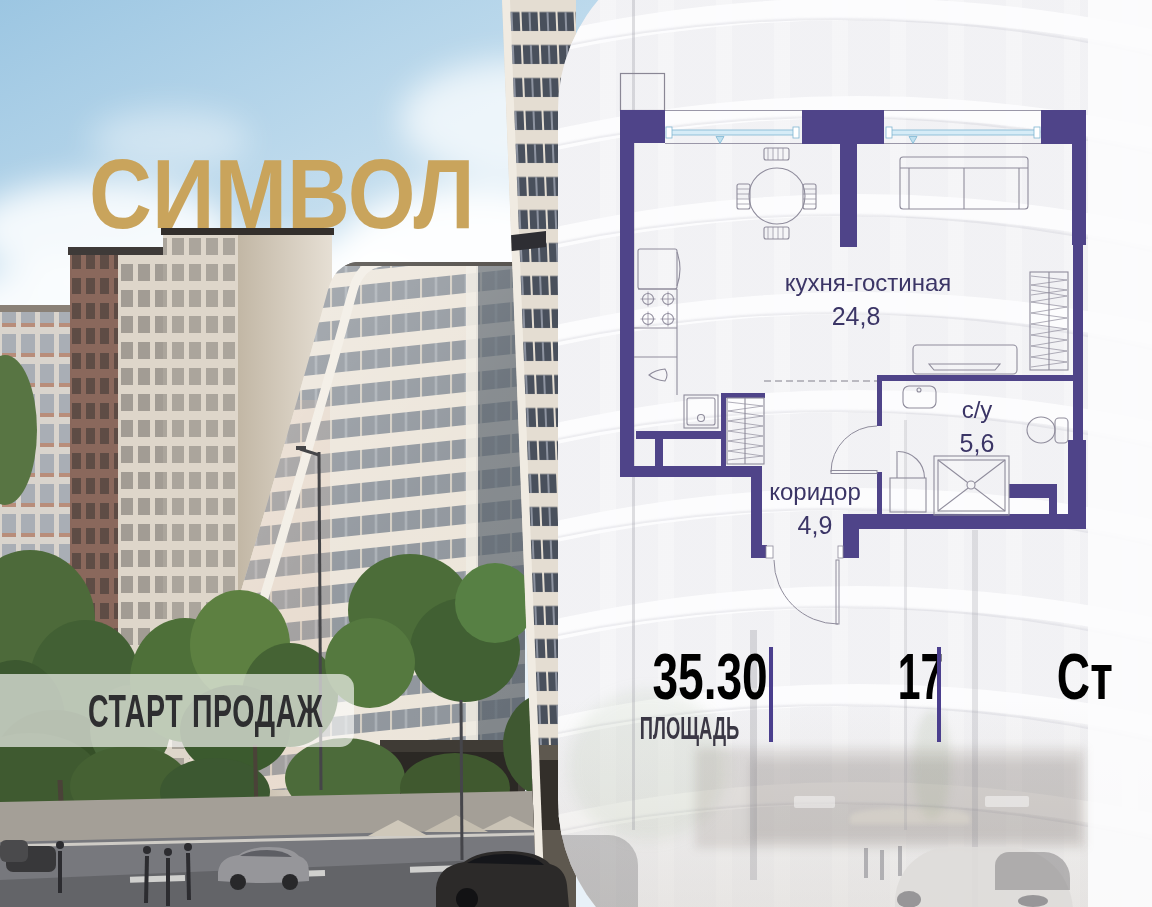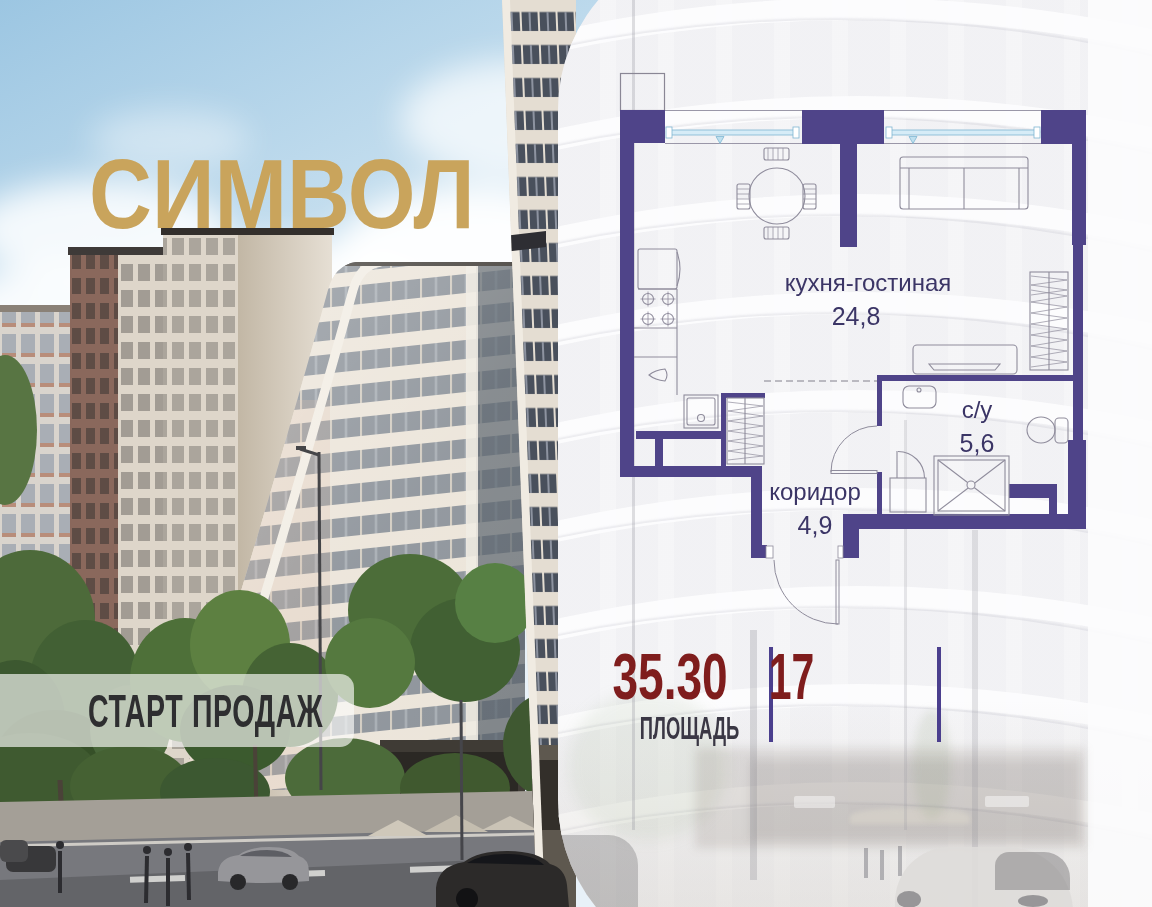--- a/index.html
+++ b/index.html
@@ -3,21 +3,21 @@
 <meta charset="utf-8">
 <style>
 html,body{margin:0;padding:0;}
 #page{position:relative;width:1152px;height:907px;overflow:hidden;font-family:"Liberation Sans",sans-serif;background:#f3f3f5;}
 #photo{position:absolute;left:0;top:0;width:1152px;height:907px;}
 #logo{position:absolute;left:89px;top:137px;width:380px;text-align:center;color:#c9a45c;font-weight:bold;font-size:99px;letter-spacing:0px;transform:scaleX(0.88);transform-origin:0 0;white-space:nowrap;z-index:3;}
 #badge{position:absolute;left:0px;top:674px;width:354px;height:73px;background:rgba(250,250,249,0.66);border-radius:0 14px 14px 0;z-index:3;display:flex;align-items:center;justify-content:center;padding-left:58px;box-sizing:border-box;}
 #badge span{font-size:46px;font-weight:bold;color:#2e2e30;letter-spacing:1px;transform:scaleX(0.62);white-space:nowrap;}
 #panel{position:absolute;left:558px;top:-60px;width:700px;height:1030px;background:#f4f4f6;border-radius:170px 0 0 170px;z-index:2;overflow:hidden;}
 #plansvg{position:absolute;left:0;top:0;z-index:4;}
-.stat{position:absolute;z-index:5;text-align:left;color:#7f1d1d;font-weight:bold;white-space:nowrap;}
+.stat{position:absolute;z-index:5;text-align:right;color:#000000;font-weight:bold;white-space:nowrap;}
 .statnum{font-size:64px;line-height:47px;}
 .statlab{position:absolute;z-index:5;text-align:center;color:#3a3744;font-weight:bold;font-size:32px;line-height:25px;white-space:nowrap;}
 .vdiv{position:absolute;width:4px;background:#4b3f8e;z-index:5;}
 .band{position:absolute;left:-700px;width:2000px;height:1400px;border-style:solid;border-width:22px 0 0 0;border-color:rgba(253,253,254,0.9) transparent transparent transparent;border-radius:50%;}
 .band:after{content:"";position:absolute;left:0;top:0;width:1956px;height:1356px;border-radius:50%;box-shadow:0 -2px 2px rgba(195,195,205,0.3);}
 </style>
 </head>
 <body>
 <div id="page">
   <svg id="photo" width="1152" height="907" viewBox="0 0 1152 907" xmlns="http://www.w3.org/2000/svg">
@@ -383,13 +383,14 @@
       <text x="977" y="452" font-size="25">5,6</text>
     </g>
     </g>
   </svg>
 
   <div class="stat" style="left:590px;top:654px;width:200px;"><span class="statnum" style="display:inline-block;transform:scaleX(0.72);">35.30</span></div>
   <div class="statlab" style="left:590px;top:716px;width:200px;"><span style="display:inline-block;transform:scaleX(0.575);">ПЛОЩАДЬ</span></div>
   <div class="vdiv" style="left:769px;top:647px;height:95px;"></div>
   <div class="stat" style="left:756px;top:654px;width:200px;"><span class="statnum" style="display:inline-block;transform:scaleX(0.64);">17</span></div>
   <div class="vdiv" style="left:937px;top:647px;height:95px;"></div>
+  <div class="stat" style="left:924px;top:654px;width:200px;"><span class="statnum" style="display:inline-block;transform:scaleX(0.72);">Ст</span></div>
 </div>
 
 </body></html>

